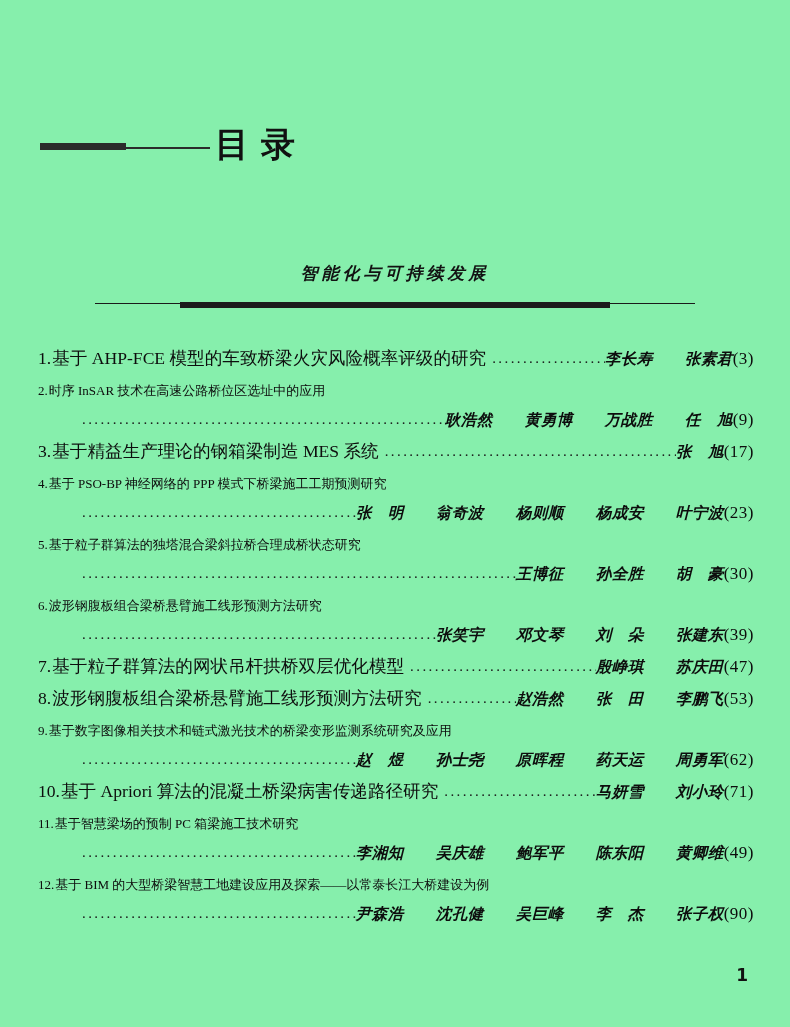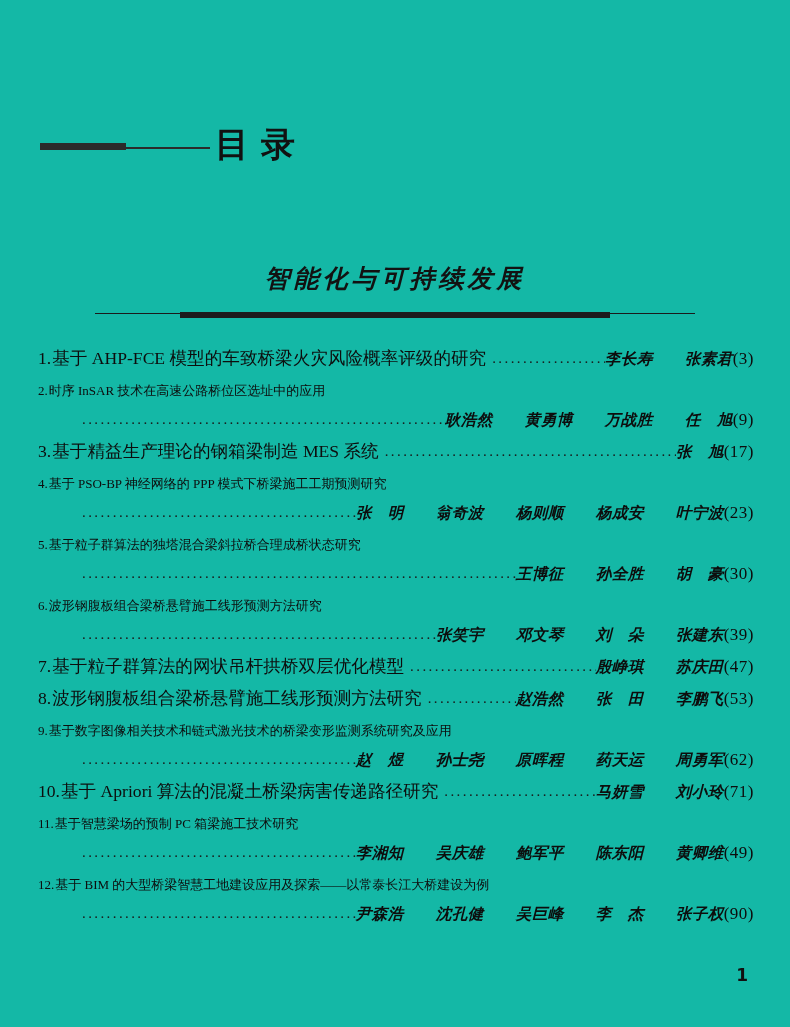--- a/index.html
+++ b/index.html
@@ -12,21 +12,21 @@
     height: 1027px;
     position: relative;
     font-family: "Liberation Serif", "DejaVu Serif", serif;
     color: #0d0d0d;
     overflow: hidden;
   }
 
   .page {
     position: absolute;
     inset: 0;
-    background: #14b8a6;
+    background: #86efac;
   }
 
   
   .masthead {
     position: absolute;
     top: 128px;
     left: 40px;
     right: 40px;
     height: 60px;
   }
@@ -69,21 +69,21 @@
     position: absolute;
     top: 262px;
     left: 95px;
     width: 600px;
   }
   .section-title {
     text-align: center;
     font-family: "DejaVu Sans", "Liberation Sans", sans-serif;
     font-weight: bold;
     font-style: italic;
-    font-size: 25px;
+    font-size: 17px;
     letter-spacing: 4px;
     color: #121212;
     padding-bottom: 6px;
   }
   .section-rule {
     position: relative;
     height: 8px;
     margin-top: 10px;
   }
   .section-rule .hair {

